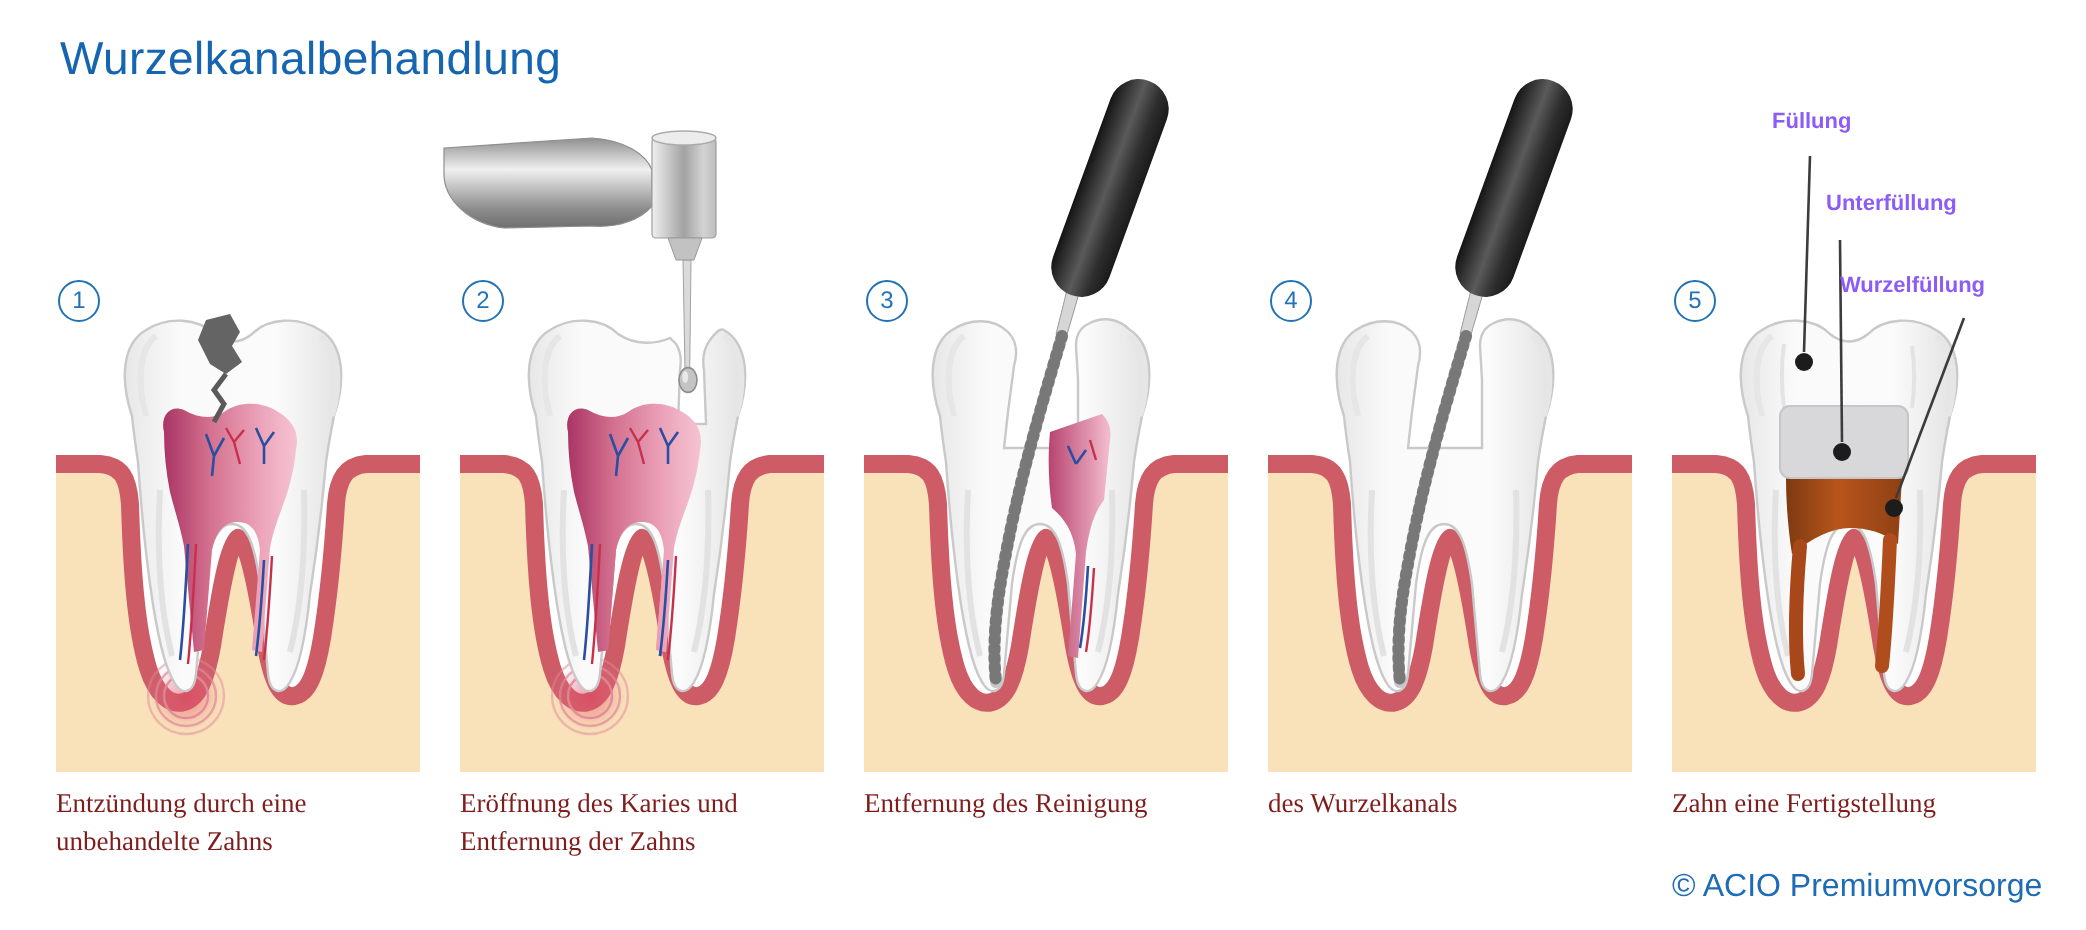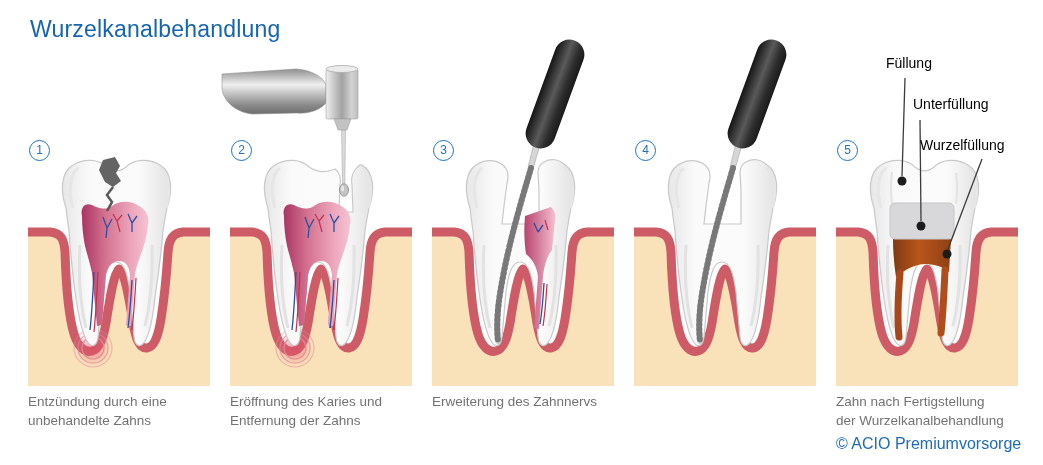--- a/index.html
+++ b/index.html
@@ -14,23 +14,23 @@
   .panel { position:absolute; top:40px; width:182px; height:425px; }
   .panel svg.illus { position:absolute; left:0; top:0; overflow:visible; }
   .step-circle {
     position:absolute; left:1px; top:100px; width:19px; height:19px;
     border:1.6px solid #2272b8; border-radius:50%;
     color:#2272b8; font-size:12px; line-height:19px; text-align:center;
     background:#ffffff; box-sizing:content-box;
   }
   .caption {
     position:absolute; left:0; top:352px; width:205px;
-    font-size:13.5px; line-height:19px; color:#737373;
-  }
-  .anno { position:absolute; font-size:14px; color:#000000; white-space:nowrap; }
+    font-size:13.5px; line-height:19px; color:#7f1d1d;font-family:Liberation Serif, serif;
+  }
+  .anno { position:absolute; font-size:11px; color:#8b5cf6; white-space:nowrap;font-weight:bold; }
   .copyright {
     position:absolute; left:836px; top:435px;
     font-size:16px; color:#1e6cb5;
   }
 </style>
 </head>
 <body>
 
 <div class="stage">
 
@@ -175,34 +175,35 @@
       <use href="#toothOpen34"></use>
       <use href="#crownShade"></use>
       <g>
         <path d="M 93,176 L 119,167 C 122,170 124,174 123,180 L 120,210 C 116,215 113,222 111,236 L 107,289 L 102,288 L 106,237 C 105,226 100,219 94,214 C 92,200 92,187 93,176 Z" fill="url(#pulpG2)"></path>
         <path d="M 106,192 L 102,183 M 106,192 L 111,185 M 112,243 C 111,260 110,272 108,284" fill="none" stroke="#2b4fa0" stroke-width="1.3"></path>
         <path d="M 116,190 L 113,180 M 115,244 C 114,260 113,274 111,286" fill="none" stroke="#c8304a" stroke-width="1.2"></path>
       </g>
       <use href="#endoFile"></use>
     </svg>
     <div class="caption">
-      <div>Erweiterung des Zahnnervs</div>
+      <div>Entfernung des Reinigung</div>
       <div></div>
     </div>
   </div>
 
   <div class="panel" style="left:634px">
     <div class="step-circle">4</div>
     <svg class="illus" width="182" height="350" viewBox="0 0 182 350">
       <use href="#socket"></use>
       <use href="#toothOpen34"></use>
       <use href="#crownShade"></use>
       <use href="#endoFile"></use>
     </svg>
     <div class="caption">
+      <div>des Wurzelkanals</div>
     </div>
   </div>
 
   <div class="panel" style="left:836px">
     <div class="step-circle">5</div>
     <svg class="illus" width="182" height="350" viewBox="0 0 182 350">
       <use href="#socket"></use>
       <use href="#toothClosed"></use>
       <use href="#crownShade"></use>
       <path d="M 56,132 C 54,146 55,156 56,164 M 120,133 C 122,147 121,157 120,164" fill="none" stroke="#e3e3e3" stroke-width="2"></path>
@@ -220,19 +221,18 @@
       <g fill="#1c1c1c">
         <circle cx="66" cy="141" r="4.5"></circle>
         <circle cx="85" cy="186" r="4.5"></circle>
         <circle cx="111" cy="214" r="4.5"></circle>
       </g>
     </svg>
     <div class="anno" style="left:50px; top:15px">Füllung</div>
     <div class="anno" style="left:77px; top:56px">Unterfüllung</div>
     <div class="anno" style="left:84px; top:97px">Wurzelfüllung</div>
     <div class="caption">
-      <div>Zahn nach Fertigstellung</div>
-      <div>der Wurzelkanalbehandlung</div>
+      <div>Zahn eine Fertigstellung</div>
     </div>
   </div>
 
   <div class="copyright">© ACIO Premiumvorsorge GmbH</div>
 </div>
 
 </body></html>

